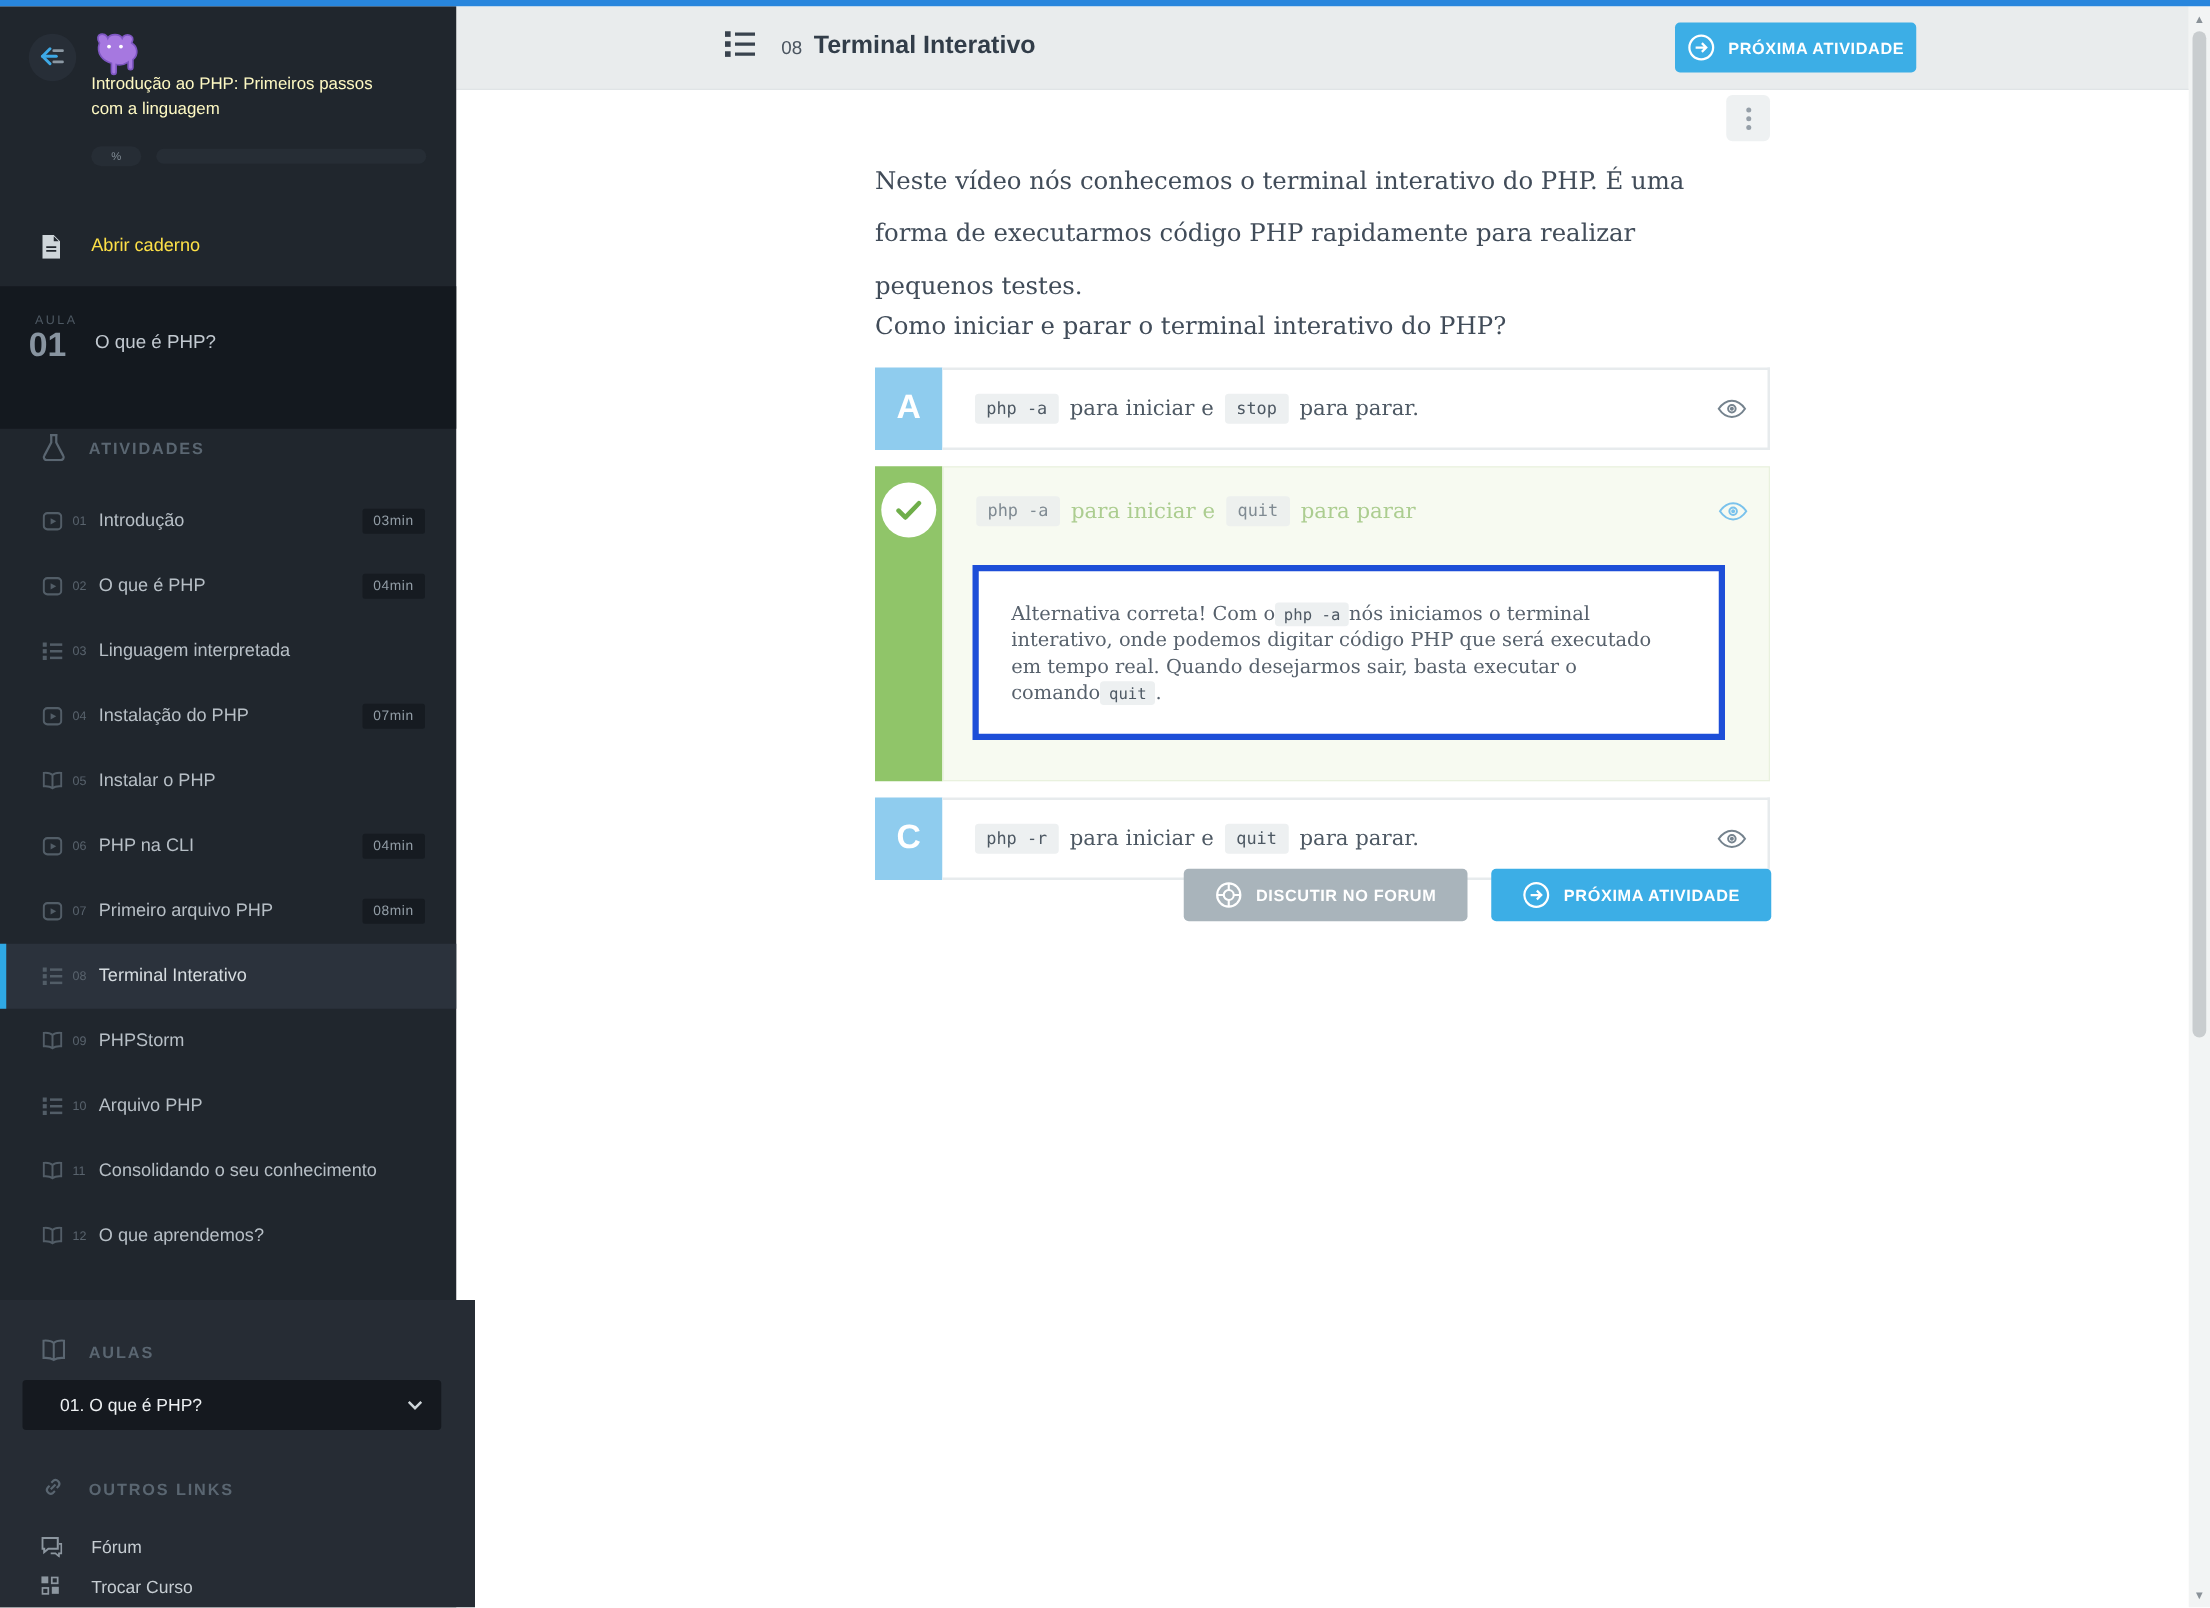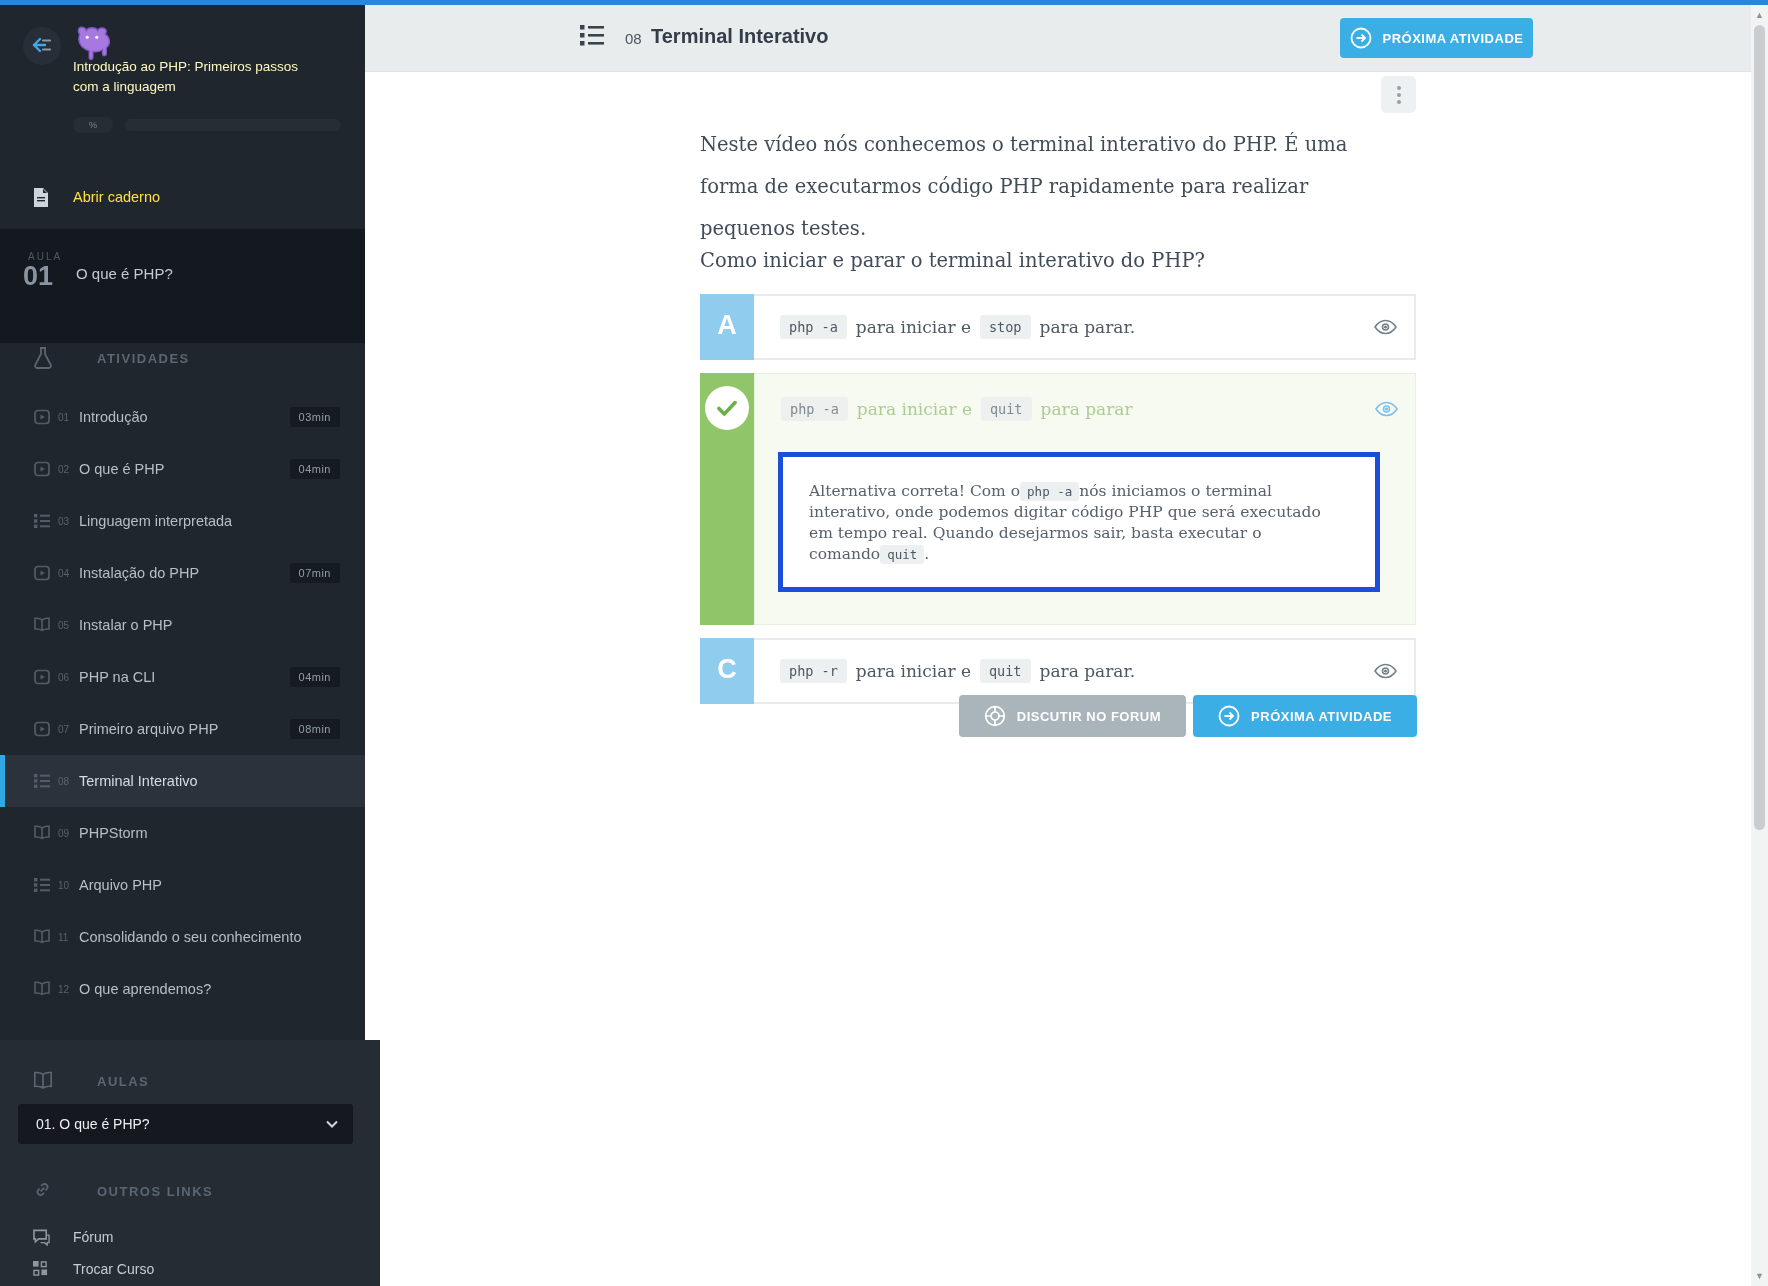--- a/index.html
+++ b/index.html
@@ -21,36 +21,36 @@
   .sb-notebook .nb-icon { position:absolute; left:33px; width:16px; height:19px; color:#cfd6da; }
   .sb-notebook span.lbl { margin-left:73px; font-size:14.5px; color:#fde047; }
 
   .aula-block { position:absolute; left:0; top:224px; width:365px; height:114px; background:#14191f; cursor:pointer; }
   .aula-kicker { position:absolute; left:28px; top:22px; font-size:10px; letter-spacing:2px; color:#4e5963; }
   .aula-num { position:absolute; left:23px; top:32px; font-size:27px; font-weight:bold; color:#8894a0; }
   .aula-title { position:absolute; left:76px; top:36px; font-size:15px; color:#c3cad1; }
 
   .sec-head { position:absolute; display:flex; align-items:center; color:#5a6671; }
   .sec-head .sh-icon { position:absolute; left:33px; width:20px; height:22px; }
-  .sec-head .sh-lbl { margin-left:97px; font-size:13px; font-weight:bold; letter-spacing:1.5px; }
+  .sec-head .sh-lbl { margin-left:71px; font-size:13px; font-weight:bold; letter-spacing:1.5px; }
   #activities-head { left:0; top:340px; width:365px; height:26px; }
 
   #activity-list { position:absolute; left:0; top:386px; width:365px; list-style:none; }
   .act-item { position:relative; height:52px; display:flex; align-items:center; padding-left:34px; cursor:pointer; }
   .act-item .a-icon { width:16px; height:16px; color:#525d67; flex:none; }
   .act-item .a-num { margin-left:8px; width:15px; font-size:10px; color:#59636d; flex:none; }
   .act-item .a-lbl { margin-left:6px; font-size:14.5px; color:#b7bfc6; white-space:nowrap; }
   .act-item .a-time { margin-left:auto; margin-right:25px; background:#161b21; color:#939ea7; font-size:11px; padding:4px 9px; border-radius:2px; letter-spacing:0.5px; }
   .act-item.active { background:#2b323c; padding-left:29px; border-left:5px solid #2fa8e4; }
   .act-item.active .a-lbl { color:#d6dce0; }
 
   .sb-bottom { position:absolute; left:0; top:1035px; width:380px; height:246px; background:#262c34; }
   #aulas-head { left:0; top:28px; width:365px; height:26px; }
   .lesson-select { position:absolute; left:18px; top:64px; width:335px; height:40px; background:#15191f; border-radius:3px; display:flex; align-items:center; cursor:pointer; }
-  .lesson-select .ls-val { margin-left:18px; font-size:14px; color:#edf0f2; }
+  .lesson-select .ls-val { margin-left:30px; font-size:14px; color:#edf0f2; }
   .lesson-select .ls-chev { position:absolute; right:14px; width:14px; height:14px; color:#cfd6da; }
   #links-head { left:0; top:138px; width:365px; height:26px; }
   .link-item { position:absolute; left:0; width:365px; height:30px; display:flex; align-items:center; cursor:pointer; }
   .link-item .lk-icon { position:absolute; left:33px; width:17px; height:17px; color:#8d97a0; }
   .link-item .lk-lbl { margin-left:73px; font-size:14px; color:#c6cdd2; }
   #link-forum { top:182px; }
   #link-switch { top:214px; }
 
   
   .main { position:absolute; left:365px; top:5px; width:1386px; height:1281px; background:#fff; }
@@ -83,21 +83,21 @@
   .check-wrap { margin-top:13px; width:44px; height:44px; border-radius:50%; background:#fff; display:flex; align-items:center; justify-content:center; }
   .check-wrap svg { width:26px; height:26px; }
   .option.correct .opt-body { background:#f7faf1; border:1px solid #e9f1de; }
   .option.correct .answer-row { height:70px; }
   .option.correct .answer-row .seg-t { color:#accd90; }
   .option.correct .answer-row code.chip { color:#7f8a92; background:#edf0ee; }
   .option.correct .eye { color:#7ac2ec; }
   .feedback { margin:8px 35px 32px 23px; background:#fff; border:5px solid #1d4ed8; padding:24px 26px 22px; font-family:"DejaVu Serif", serif; font-size:15.5px; line-height:21px; color:#57616c; }
   .feedback code.chip { font-size:12.5px; padding:2px 7px; }
 
-  .actions { position:absolute; left:335px; top:690px; width:717px; height:42px; display:flex; justify-content:flex-end; gap:7px; }
+  .actions { position:absolute; left:335px; top:690px; width:717px; height:42px; display:flex; justify-content:flex-end; gap:19px; }
   .actions .btn { height:42px; padding:0 25px; }
 
   
   .scrollbar { position:absolute; right:0; top:5px; width:17px; height:1281px; background:#f2f4f4; z-index:25; }
   .sb-arrow { position:absolute; left:0; width:17px; height:16px; display:flex; align-items:center; justify-content:center; font-size:9px; color:#8a9298; cursor:pointer; }
   #sb-up { top:2px; }
   #sb-down { top:1263px; }
   .sb-thumb { position:absolute; left:3px; top:20px; width:11px; height:805px; background:#c9cdcf; border-radius:6px; cursor:pointer; }
 </style>
 </head>

